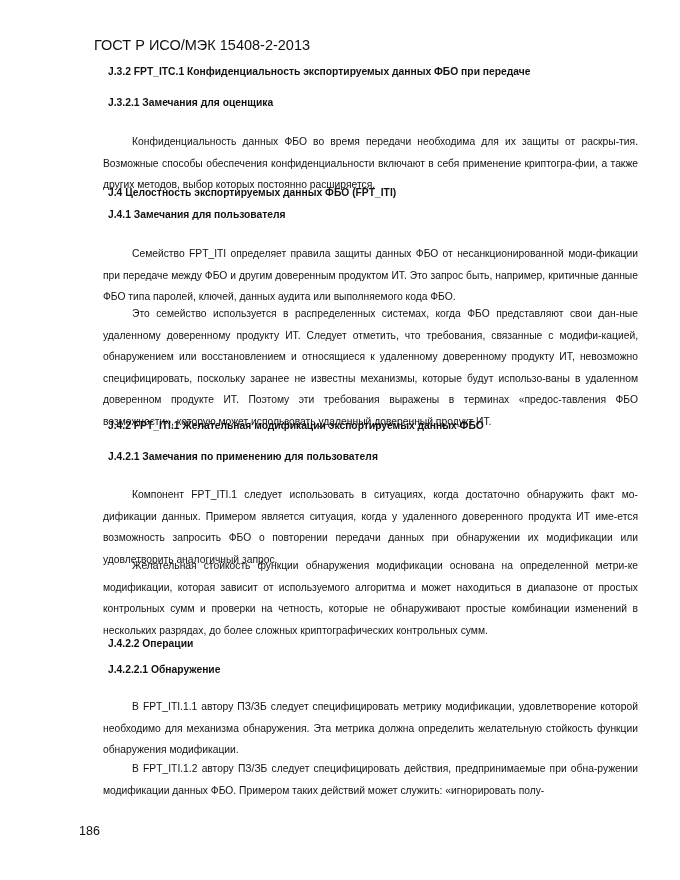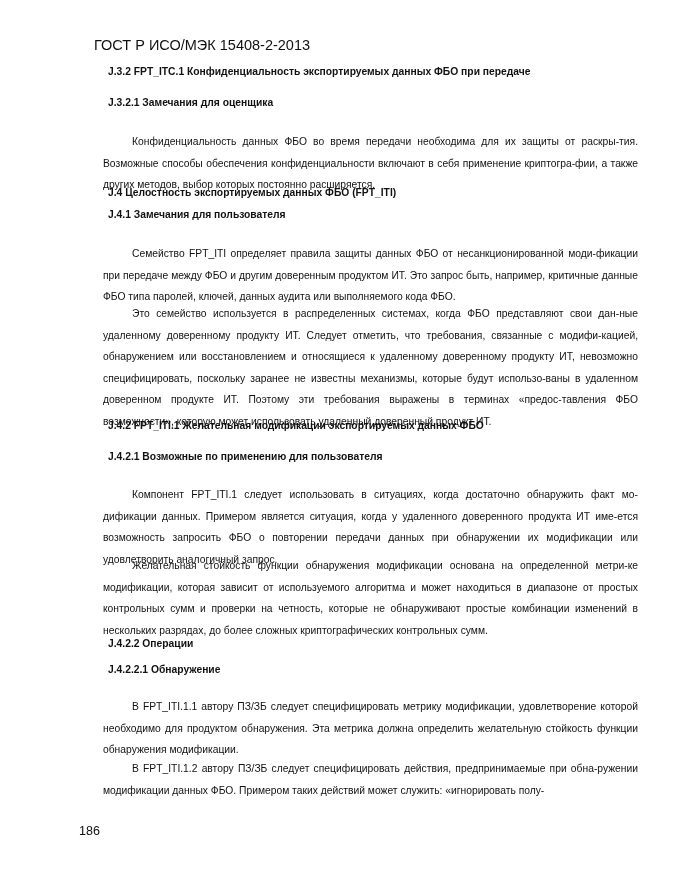--- a/index.html
+++ b/index.html
@@ -21,23 +21,23 @@
   <div class="h" style="top:66px">J.3.2  FPT_ITC.1 Конфиденциальность экспортируемых данных ФБО при передаче</div>
   <div class="h" style="top:97px">J.3.2.1  Замечания для оценщика</div>
   <p class="p" style="top:119px">Конфиденциальность данных ФБО во время передачи необходима для их защиты от раскры-тия. Возможные способы обеспечения конфиденциальности включают в себя применение криптогра-фии, а также других методов, выбор которых постоянно расширяется.</p>
 
   <div class="h" style="top:187px">J.4  Целостность экспортируемых данных ФБО (FPT_ITI)</div>
   <div class="h" style="top:209px">J.4.1  Замечания для пользователя</div>
   <p class="p" style="top:231px">Семейство FPT_ITI определяет правила защиты данных ФБО от несанкционированной моди-фикации при передаче между ФБО и другим доверенным продуктом ИТ. Это запрос быть, например, критичные данные ФБО типа паролей, ключей, данных аудита или выполняемого кода ФБО.</p>
   <p class="p" style="top:291px">Это семейство используется в распределенных системах, когда ФБО представляют свои дан-ные удаленному доверенному продукту ИТ. Следует отметить, что требования, связанные с модифи-кацией, обнаружением или восстановлением и относящиеся к удаленному доверенному продукту ИТ, невозможно специфицировать, поскольку заранее не известны механизмы, которые будут использо-ваны в удаленном доверенном продукте ИТ. Поэтому эти требования выражены в терминах «предос-тавления ФБО возможности», которую может использовать удаленный доверенный продукт ИТ.</p>
 
   <div class="h" style="top:420px">J.4.2  FPT_ITI.1 Желательная модификации экспортируемых данных ФБО</div>
-  <div class="h" style="top:451px">J.4.2.1  Возможные по применению для пользователя</div>
+  <div class="h" style="top:451px">J.4.2.1  Замечания по применению для пользователя</div>
   <p class="p" style="top:472px">Компонент FPT_ITI.1 следует использовать в ситуациях, когда достаточно обнаружить факт мо-дификации данных. Примером является ситуация, когда у удаленного доверенного продукта ИТ име-ется возможность запросить ФБО о повторении передачи данных при обнаружении их модификации или удовлетворить аналогичный запрос.</p>
   <p class="p" style="top:543px">Желательная стойкость функции обнаружения модификации основана на определенной метри-ке модификации, которая зависит от используемого алгоритма и может находиться в диапазоне от простых контрольных сумм и проверки на четность, которые не обнаруживают простые комбинации изменений в нескольких разрядах, до более сложных криптографических контрольных сумм.</p>
 
   <div class="h" style="top:638px">J.4.2.2  Операции</div>
   <div class="h" style="top:664px">J.4.2.2.1  Обнаружение</div>
-  <p class="p" style="top:684px">В FPT_ITI.1.1 автору ПЗ/ЗБ следует специфицировать метрику модификации, удовлетворение которой необходимо для продуктом обнаружения. Эта метрика должна определить желательную стойкость функции обнаружения модификации.</p>
+  <p class="p" style="top:684px">В FPT_ITI.1.1 автору ПЗ/ЗБ следует специфицировать метрику модификации, удовлетворение которой необходимо для механизма обнаружения. Эта метрика должна определить желательную стойкость функции обнаружения модификации.</p>
   <p class="p" style="top:746px">В FPT_ITI.1.2 автору ПЗ/ЗБ следует специфицировать действия, предпринимаемые при обна-ружении модификации данных ФБО. Примером таких действий может служить: «игнорировать полу-</p>
 </div>
 
 <div class="page-num">186</div>
 
 </body></html>

